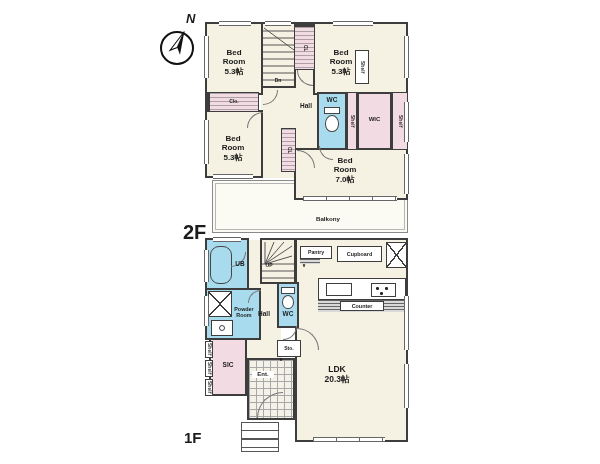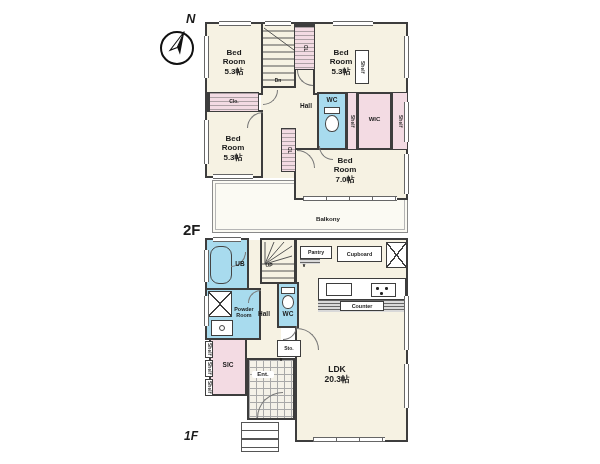--- a/index.html
+++ b/index.html
@@ -63,22 +63,22 @@
     <svg width="46" height="58" viewBox="0 0 46 58">
       <circle cx="21" cy="36" r="16" fill="none" stroke="#111" stroke-width="2"></circle>
       <g transform="rotate(24 21 36)">
         <polygon points="21,18 26.5,41 21,35.5" fill="#111"></polygon>
         <polygon points="21,18 15.5,41 21,35.5" fill="#fff" stroke="#111" stroke-width="1"></polygon>
       </g>
     </svg>
     <span class="lbl" style="left:30px;top:-1px;font-style:italic;font-size:13px;">N</span>
   </div>
 
-  <div class="lbl" style="left:183px;top:221px;font-size:15px;">2F</div>
-  <div class="lbl" style="left:184px;top:429px;font-size:12px;font-style:italic;">1F</div>
+  <div class="lbl" style="left:183px;top:221px;font-size:20px;">2F</div>
+  <div class="lbl" style="left:184px;top:429px;font-size:15px;">1F</div>
 
   <div class="abs" style="left:205px;top:22px;width:204px;height:214px;">
 
     <div class="balc" style="left:7px;top:158px;width:196px;height:53px;">
       <div class="rail"></div>
     </div>
     <div class="lbl" style="left:100px;top:193px;width:46px;font-size:6.2px;">Balkony</div>
 
     <div class="bgonly" style="left:56px;top:44px;width:56px;height:112px;"></div>
 

